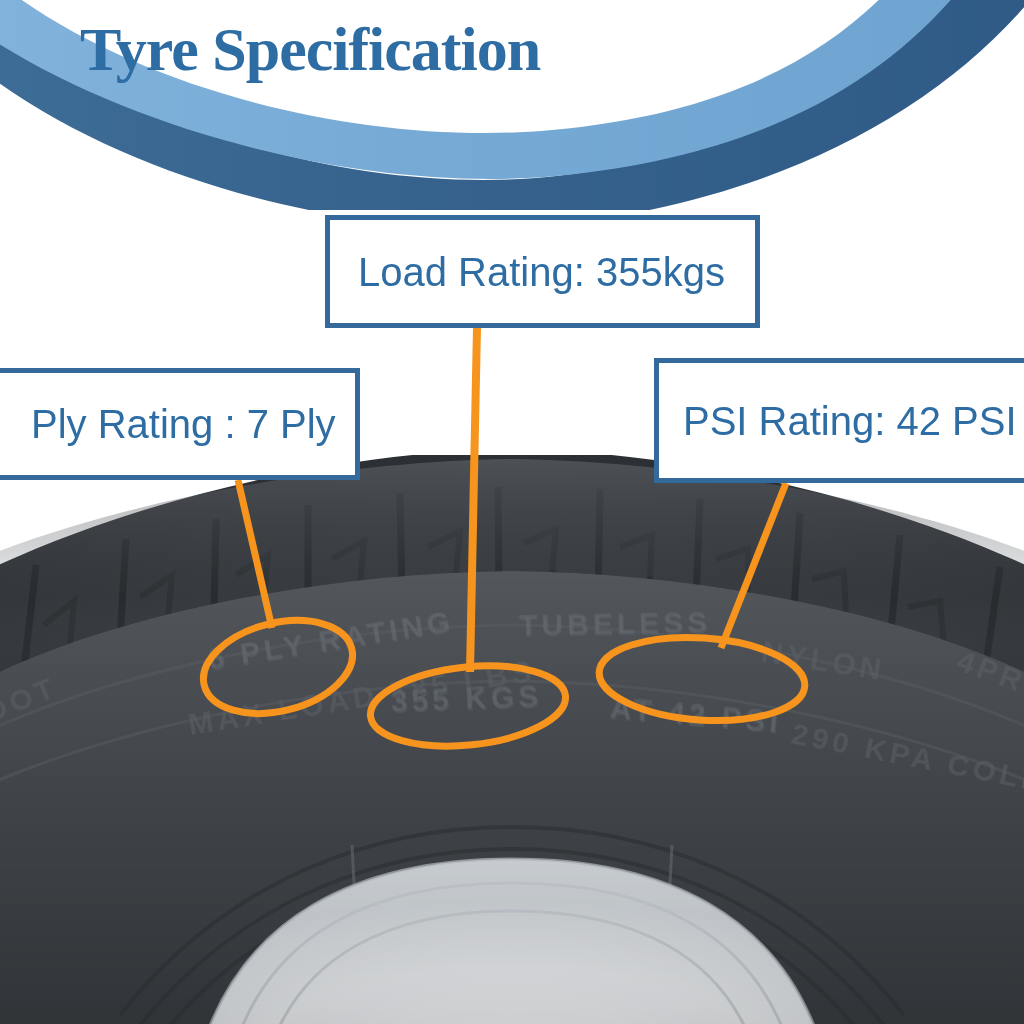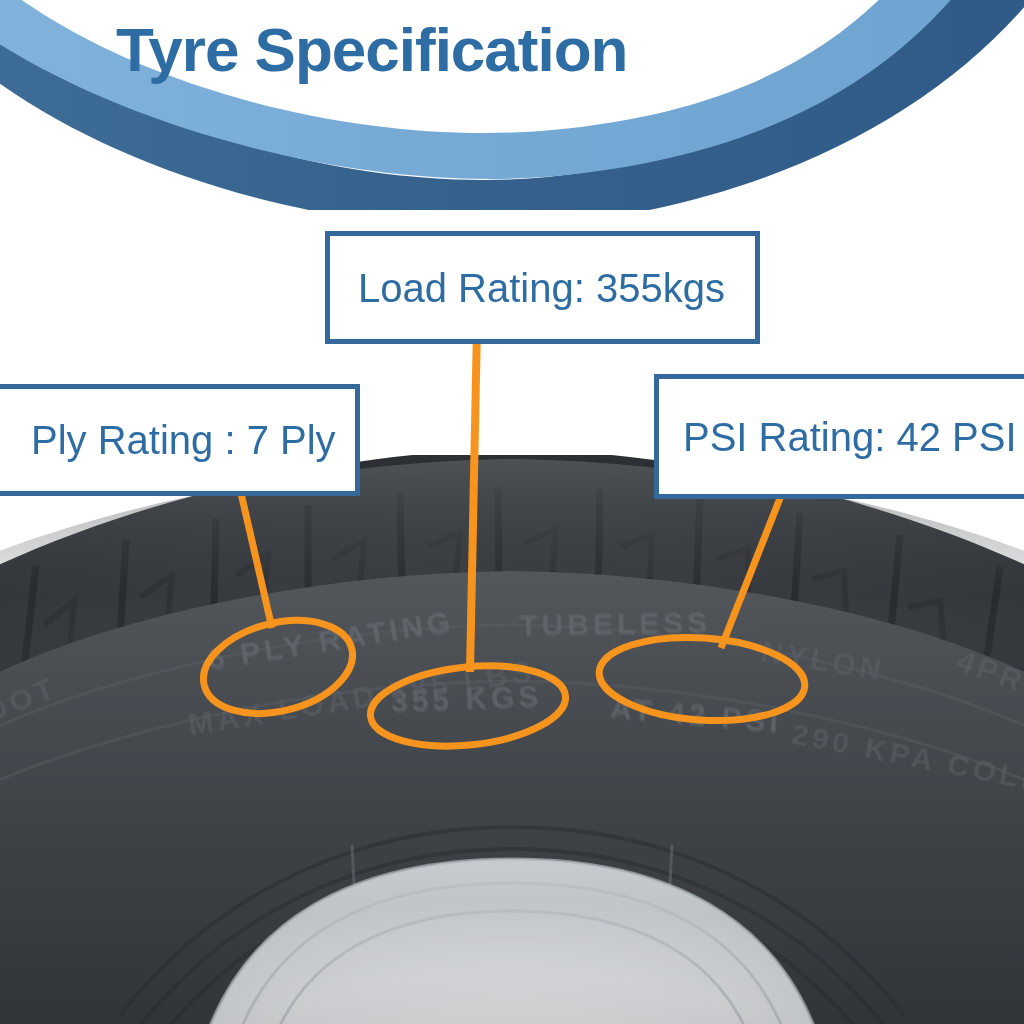--- a/index.html
+++ b/index.html
@@ -32,22 +32,21 @@
   
   #page-title {
     position: absolute;
     left: 80px; top: 14px;
     z-index: 5;
     font-size: 62px;
     font-weight: bold;
     letter-spacing: -1px;
     color: #2E6DA4;
     white-space: nowrap;
-    font-family: Liberation Sans, sans-serif;
-    margin-left: 36px;
+    font-family: Liberation Serif, serif;
   }
 
   
   #tyre-photo {
     position: absolute;
     left: 0; top: 455px;
     width: 1024px; height: 569px;
     z-index: 2;
     overflow: hidden;
   }
@@ -67,21 +66,20 @@
     z-index: 8;
     background: #ffffff;
     border: 5px solid #336A9B;
     display: flex;
     align-items: center;
     color: #2E6DA4;
     font-family: "Liberation Sans", sans-serif;
     font-weight: normal;
     line-height: 1;
     white-space: nowrap;
-    margin-top: 16px;
   }
   .callout-text {
     display: block;
     width: 100%;
   }
 
   #callout-load {
     left: 325px; top: 215px;
     width: 435px; height: 113px;
     padding-left: 28px;

